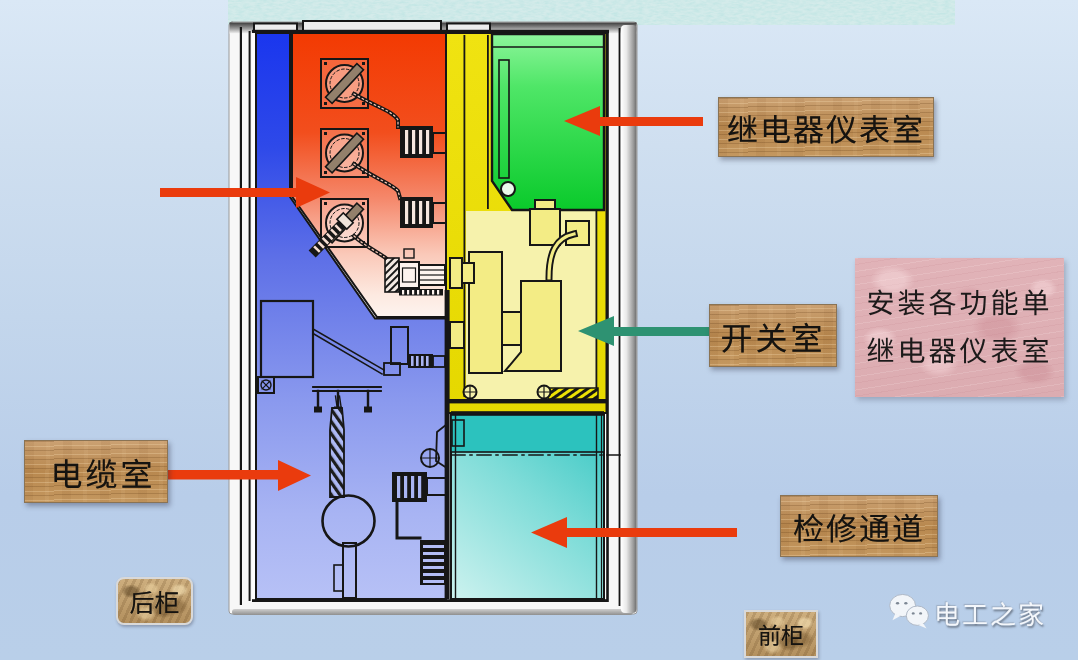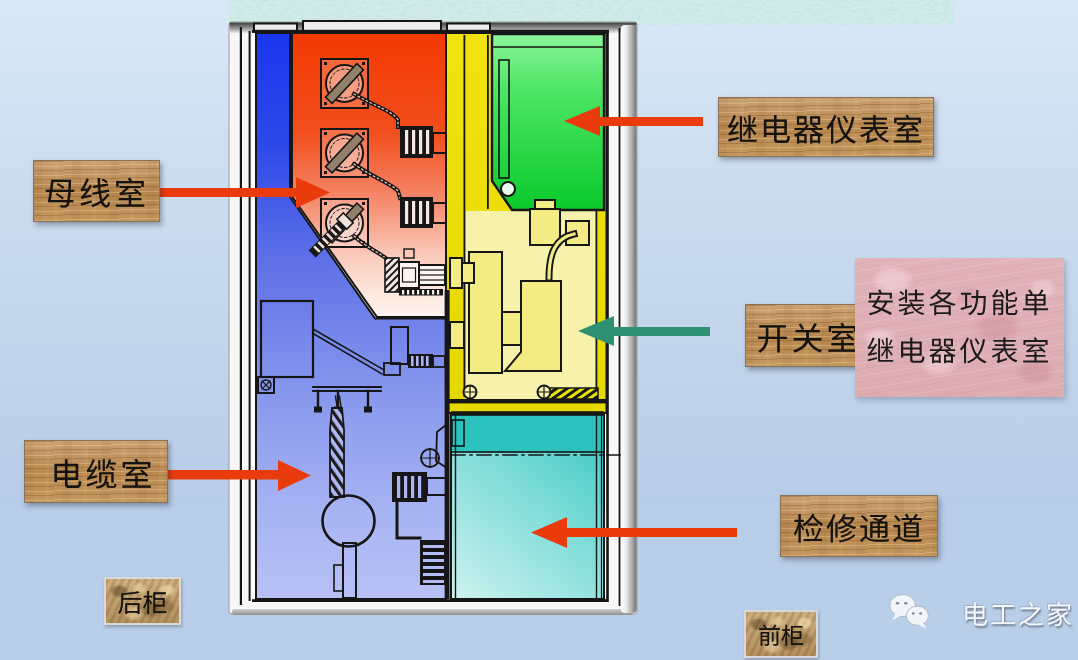--- a/index.html
+++ b/index.html
@@ -54,21 +54,21 @@
       radial-gradient(22px 15px at 12% 58%, rgba(255,230,232,.4) 0 42%, rgba(255,230,232,0) 78%),
       radial-gradient(18px 13px at 90% 22%, rgba(255,230,232,.38) 0 42%, rgba(255,230,232,0) 80%),
       repeating-linear-gradient(171deg, rgba(255,240,240,.16) 0 1px, rgba(255,240,240,0) 1px 6px,
         rgba(188,120,130,.12) 6px 7px, rgba(188,120,130,0) 7px 13px),
       linear-gradient(180deg,#e1b3b8 0%,#dcacb1 100%);
     box-shadow:2px 3px 5px rgba(40,40,60,.25);
   }
   .note-line{display:block;line-height:48px;letter-spacing:3px;}
 
   
-  .watermark{position:absolute;display:flex;align-items:center;gap:28px;}
+  .watermark{position:absolute;display:flex;align-items:center;}
   .wm-text{
     color:#f4f7fb;font-size:26px;letter-spacing:2px;
     font-family:"Liberation Sans", sans-serif;
     text-shadow:1px 2px 2px rgba(90,100,115,.8), -1px -1px 1px rgba(120,130,145,.4);
   }
 </style>
 </head>
 <body>
 
 <div id="stage">
@@ -388,46 +388,43 @@
 
   <g>
     <path d="M160,188 L296,188 L296,177 L330,192.5 L296,208 L296,197 L160,197 Z" fill="#ea3b0d"></path>
     <path d="M703,117 L600,117 L600,106 L564,121 L600,136 L600,126 L703,126 Z" fill="#ea3b0d"></path>
     <path d="M710,327 L614,327 L614,316 L578,331 L614,346 L614,336 L710,336 Z" fill="#2e9272"></path>
     <path d="M156,470 L278,470 L278,460 L311,475.5 L278,491 L278,479.5 L156,479.5 Z" fill="#ea3b0d"></path>
     <path d="M737,528 L567,528 L567,517 L531,532.5 L567,548 L567,537 L737,537 Z" fill="#ea3b0d"></path>
   </g>
 </svg>
 
-<div class="label-box" style="left:33px;top:160px;width:125px;height:60px;font-size:32px;letter-spacing:3px;">
-  <span>母线室</span>
-</div>
 
 <div class="label-box" style="left:701px;top:97px;width:214px;height:58px;font-size:31px;letter-spacing:2px;margin-left:17px;">
   <span>继电器仪表室</span>
 </div>
 
-<div class="label-box" style="left:709px;top:304px;width:126px;height:61px;font-size:32px;letter-spacing:3px;margin-left:36px;">
+<div class="label-box" style="left:709px;top:304px;width:126px;height:61px;font-size:32px;letter-spacing:3px;">
   <span>开关室</span>
 </div>
 
 <div class="note-box" style="left:855px;top:258px;width:209px;height:139px;font-size:28px;">
   <span class="note-line">安装各功能单</span>
   <span class="note-line">继电器仪表室</span>
 </div>
 
 <div class="label-box" style="left:24px;top:440px;width:128px;height:61px;font-size:32px;letter-spacing:3px;padding-left:14px;">
   <span>电缆室</span>
 </div>
 
 <div class="label-box" style="left:736px;top:495px;width:156px;height:60px;font-size:31px;letter-spacing:2px;margin-left:44px;">
   <span>检修通道</span>
 </div>
 
-<div class="label-box small" style="left:104px;top:577px;width:73px;height:44px;font-size:25px;">
+<div class="label-box small" style="left:116px;top:577px;width:73px;height:44px;font-size:25px;border-radius:8px;">
   <span>后柜</span>
 </div>
 
 <div class="label-box small" style="left:744px;top:610px;width:70px;height:44px;font-size:23px;">
   <span>前柜</span>
 </div>
 
 <div class="watermark" style="left:886px;top:592px;">
   <svg width="48" height="40" viewBox="0 0 52 42" aria-hidden="true">
     <g>

